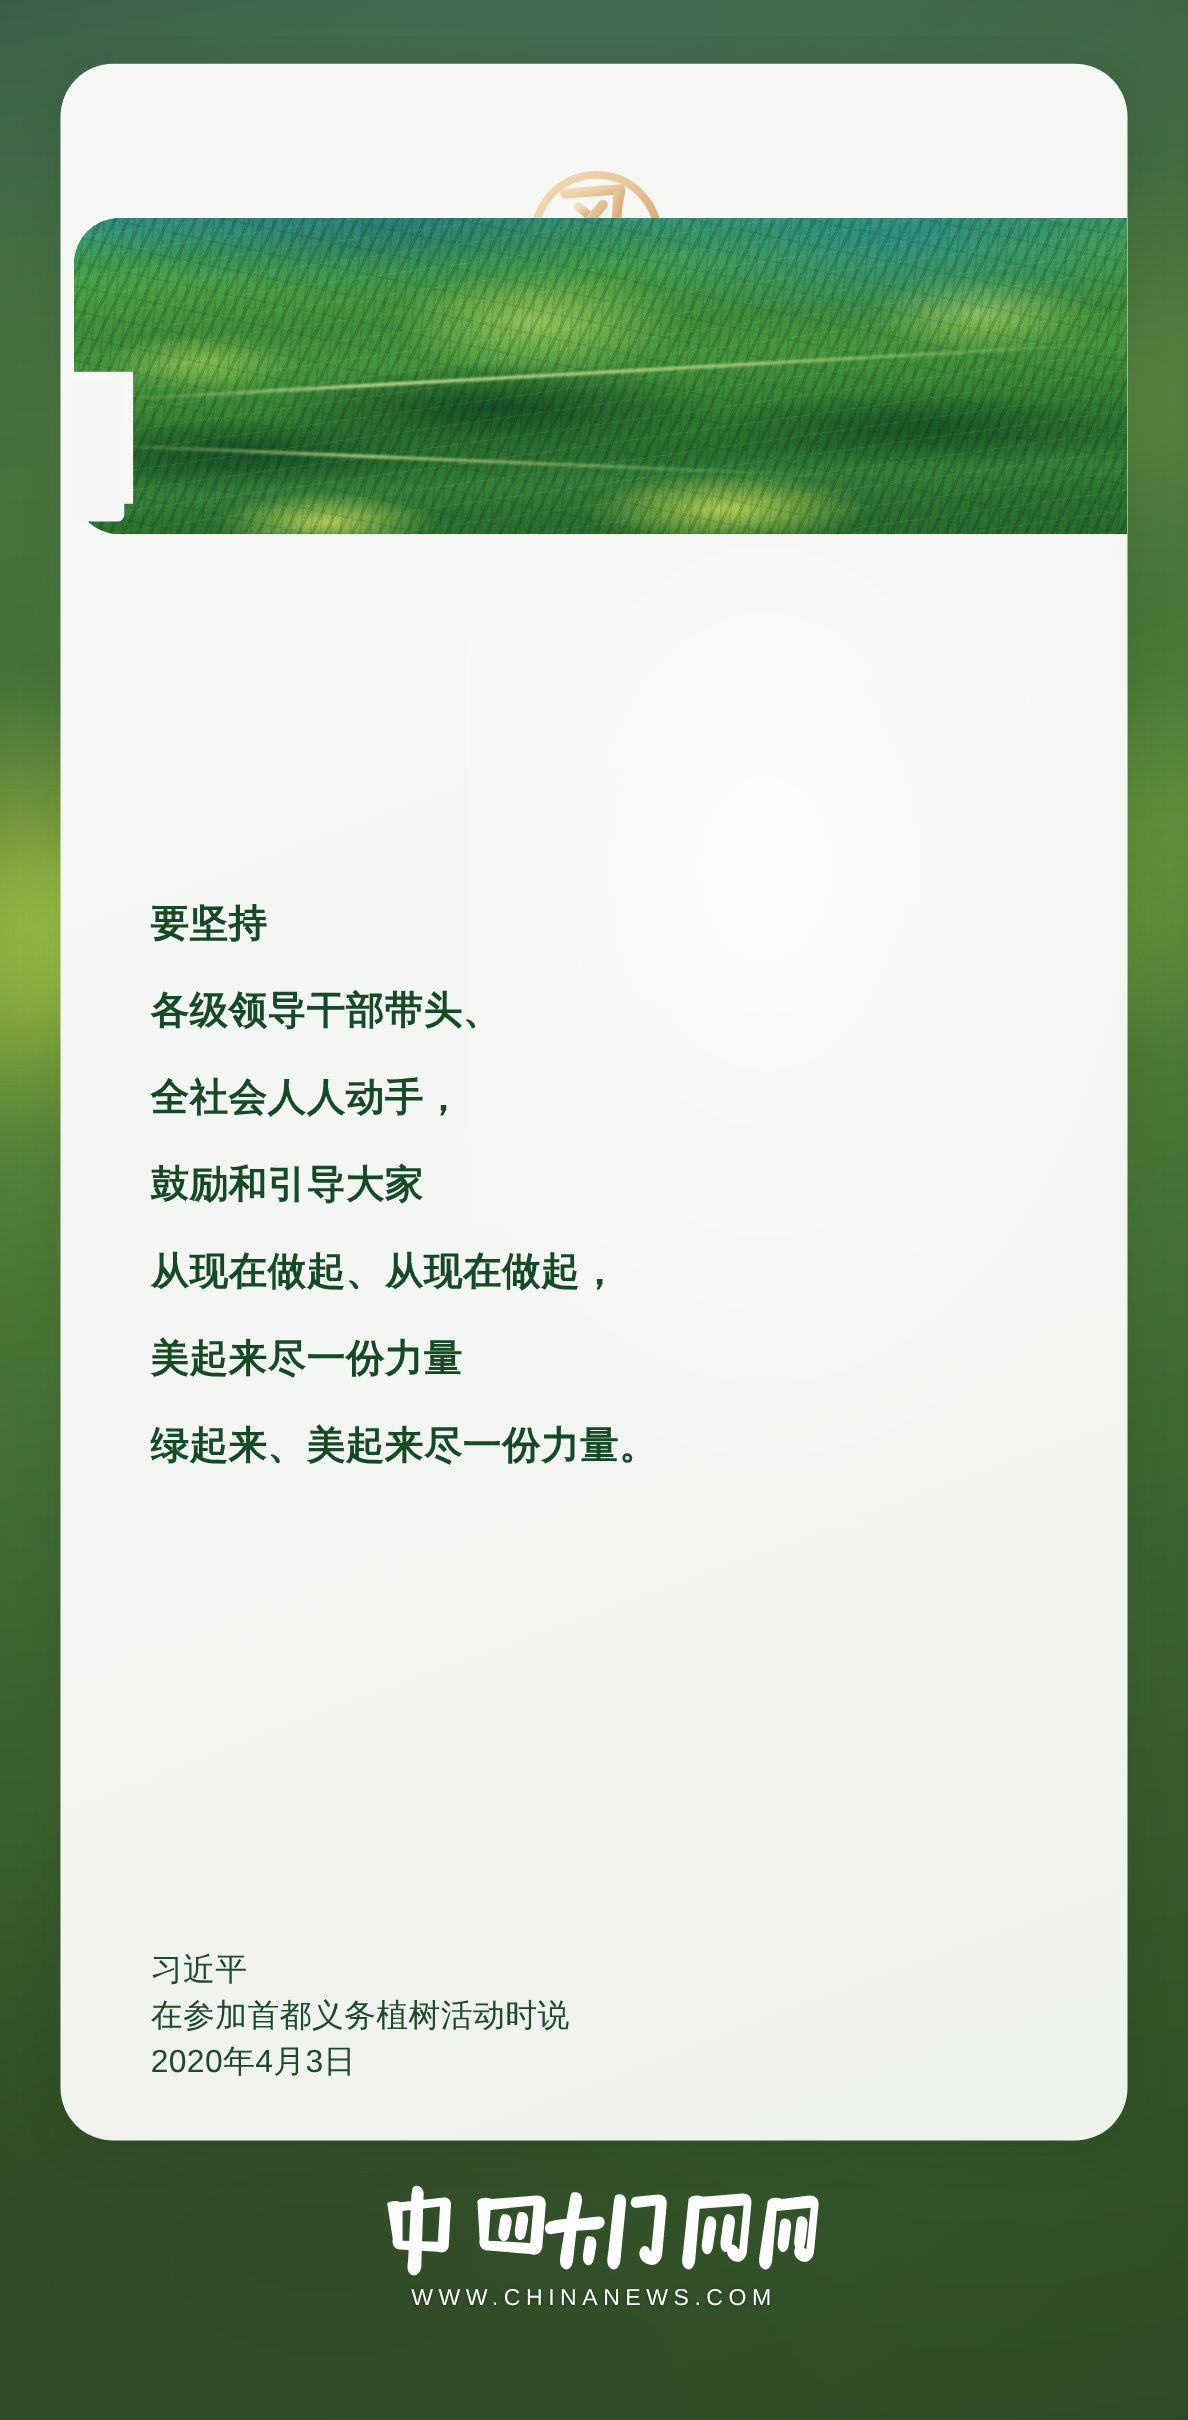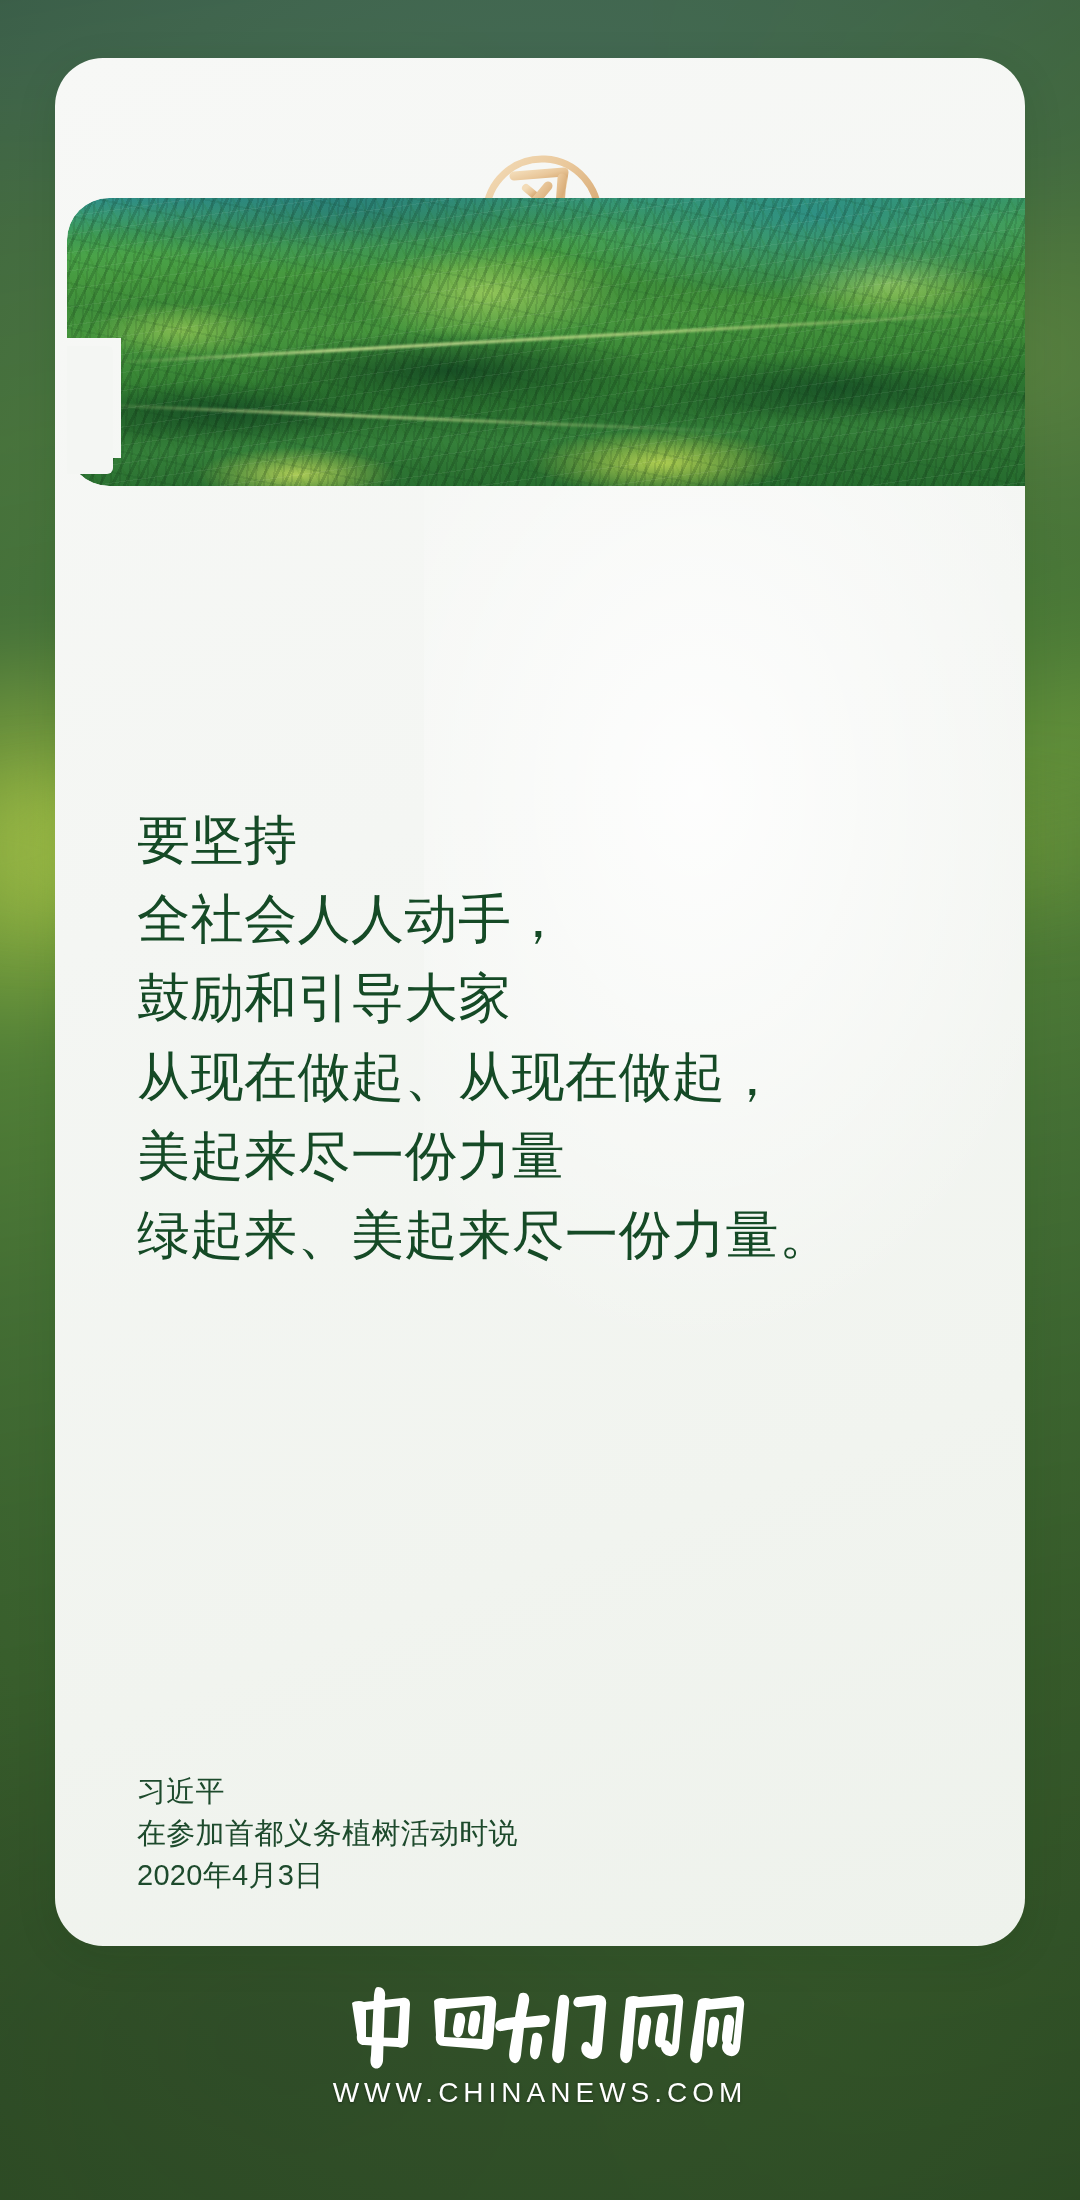--- a/index.html
+++ b/index.html
@@ -200,22 +200,22 @@
 
   
   .quote {
     position: absolute;
     left: 82px;
     top: 742px;
     width: 840px;
   }
   .quote-line {
     color: #154a26;
-    font-size: 53px;
-    font-weight: 400;
+    font-size: 35px;
+    font-weight: 700;
     line-height: 79px;
     letter-spacing: 0.5px;
     white-space: nowrap;
   }
 
   
   .attribution {
     position: absolute;
     left: 82px;
     top: 1712px;
@@ -239,21 +239,21 @@
   }
   .footer-logo {
     display: block;
     margin: 0 auto;
     width: 420px;
     height: 86px;
   }
   .footer-url {
     margin-top: 6px;
     color: #ffffff;
-    font-size: 28px;
+    font-size: 21px;
     letter-spacing: 5px;
     font-weight: 400;
     text-shadow: 0 1px 3px rgba(0,0,0,0.35);
   }
 </style>
 </head>
 <body>
 
 <div class="poster">
 
@@ -302,20 +302,21 @@
         <div class="photo-tex"></div>
         <div class="photo-tex2"></div>
         <div class="photo-road"></div>
         <div class="photo-road2"></div>
       </div>
       <div class="photo-notch"></div>
     </div>
 
     <div class="quote">
       <div class="quote-line">要坚持</div>
+      <div class="quote-line">各级领导干部带头、</div>
       <div class="quote-line">全社会人人动手，</div>
       <div class="quote-line">鼓励和引导大家</div>
       <div class="quote-line">从现在做起、从现在做起，</div>
       <div class="quote-line">美起来尽一份力量</div>
       <div class="quote-line">绿起来、美起来尽一份力量。</div>
     </div>
 
     <div class="attribution">
       <div class="attr-line">习近平</div>
       <div class="attr-line">在参加首都义务植树活动时说</div>

